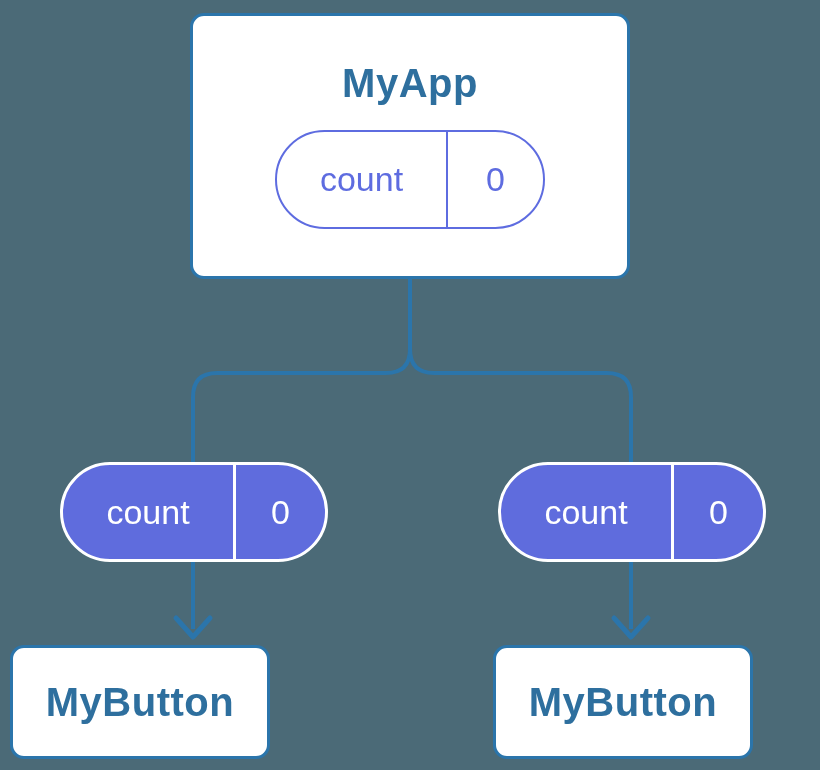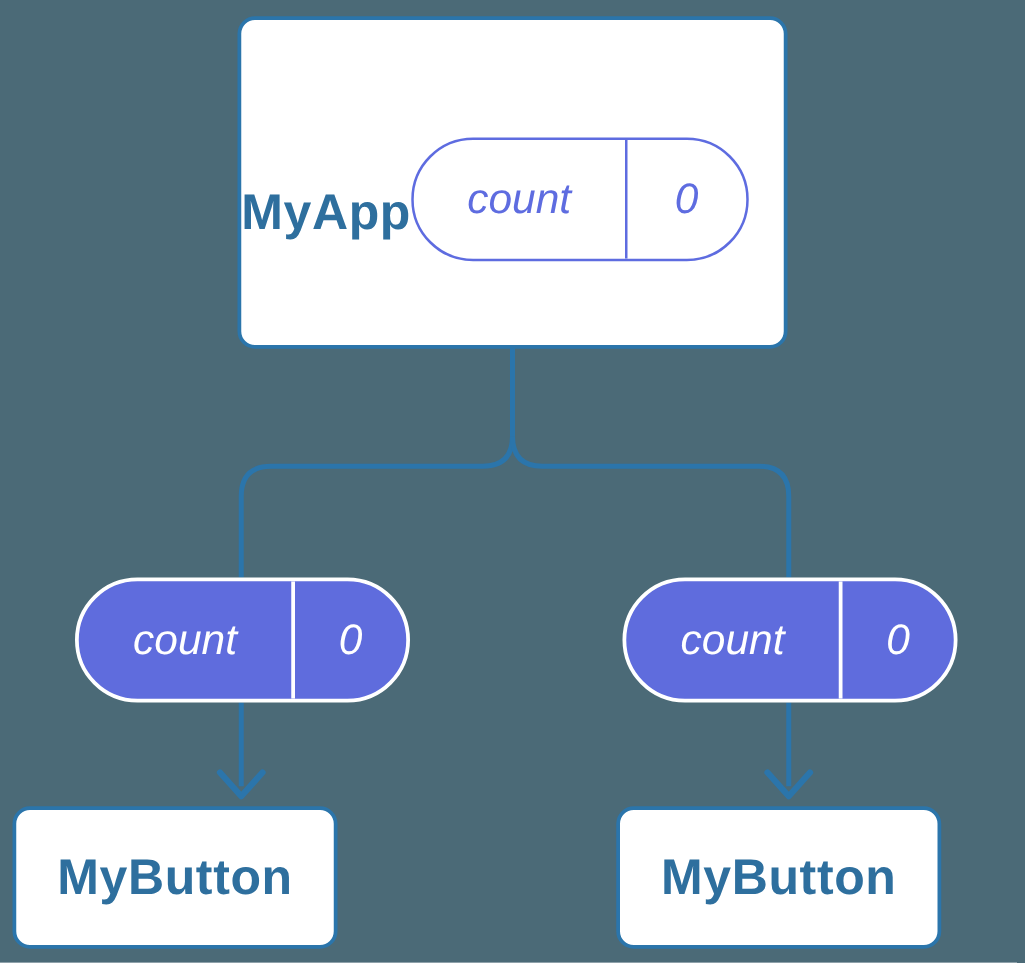--- a/index.html
+++ b/index.html
@@ -14,26 +14,26 @@
 
   .card{
     position:absolute;background:var(--card-bg,#ffffff);
     border:3px solid var(--card-border,#2b75ab);
     border-radius:14px;box-sizing:border-box;
   }
   .card-title{
     font-size:40px;font-weight:bold;letter-spacing:.5px;
     color:var(--title-text,#2e6f9e);line-height:40px;
   }
-  .root-card{left:190px;top:13px;width:440px;height:266px;display:flex;align-items:center;}
+  .root-card{left:190px;top:13px;width:440px;height:266px;display:flex;flex-direction:column;align-items:center;}
   .root-card .card-title{margin-top:47px;}
 
   .pill{
     display:flex;align-items:stretch;box-sizing:border-box;
-    border-radius:60px;overflow:hidden;font-size:34px;font-style:italic;
+    border-radius:60px;overflow:hidden;font-size:34px;
   }
   .pill .cell{display:flex;align-items:center;justify-content:center;}
   .pill .name-cell{width:169px;}
   .pill .value-cell{flex:1;}
 
   .pill-outline{
     width:270px;height:99px;margin-top:27px;
     border:2.5px solid var(--pill-outline,#5e6ce0);
     background:#ffffff;color:var(--pill-outline,#5e6ce0);
   }

